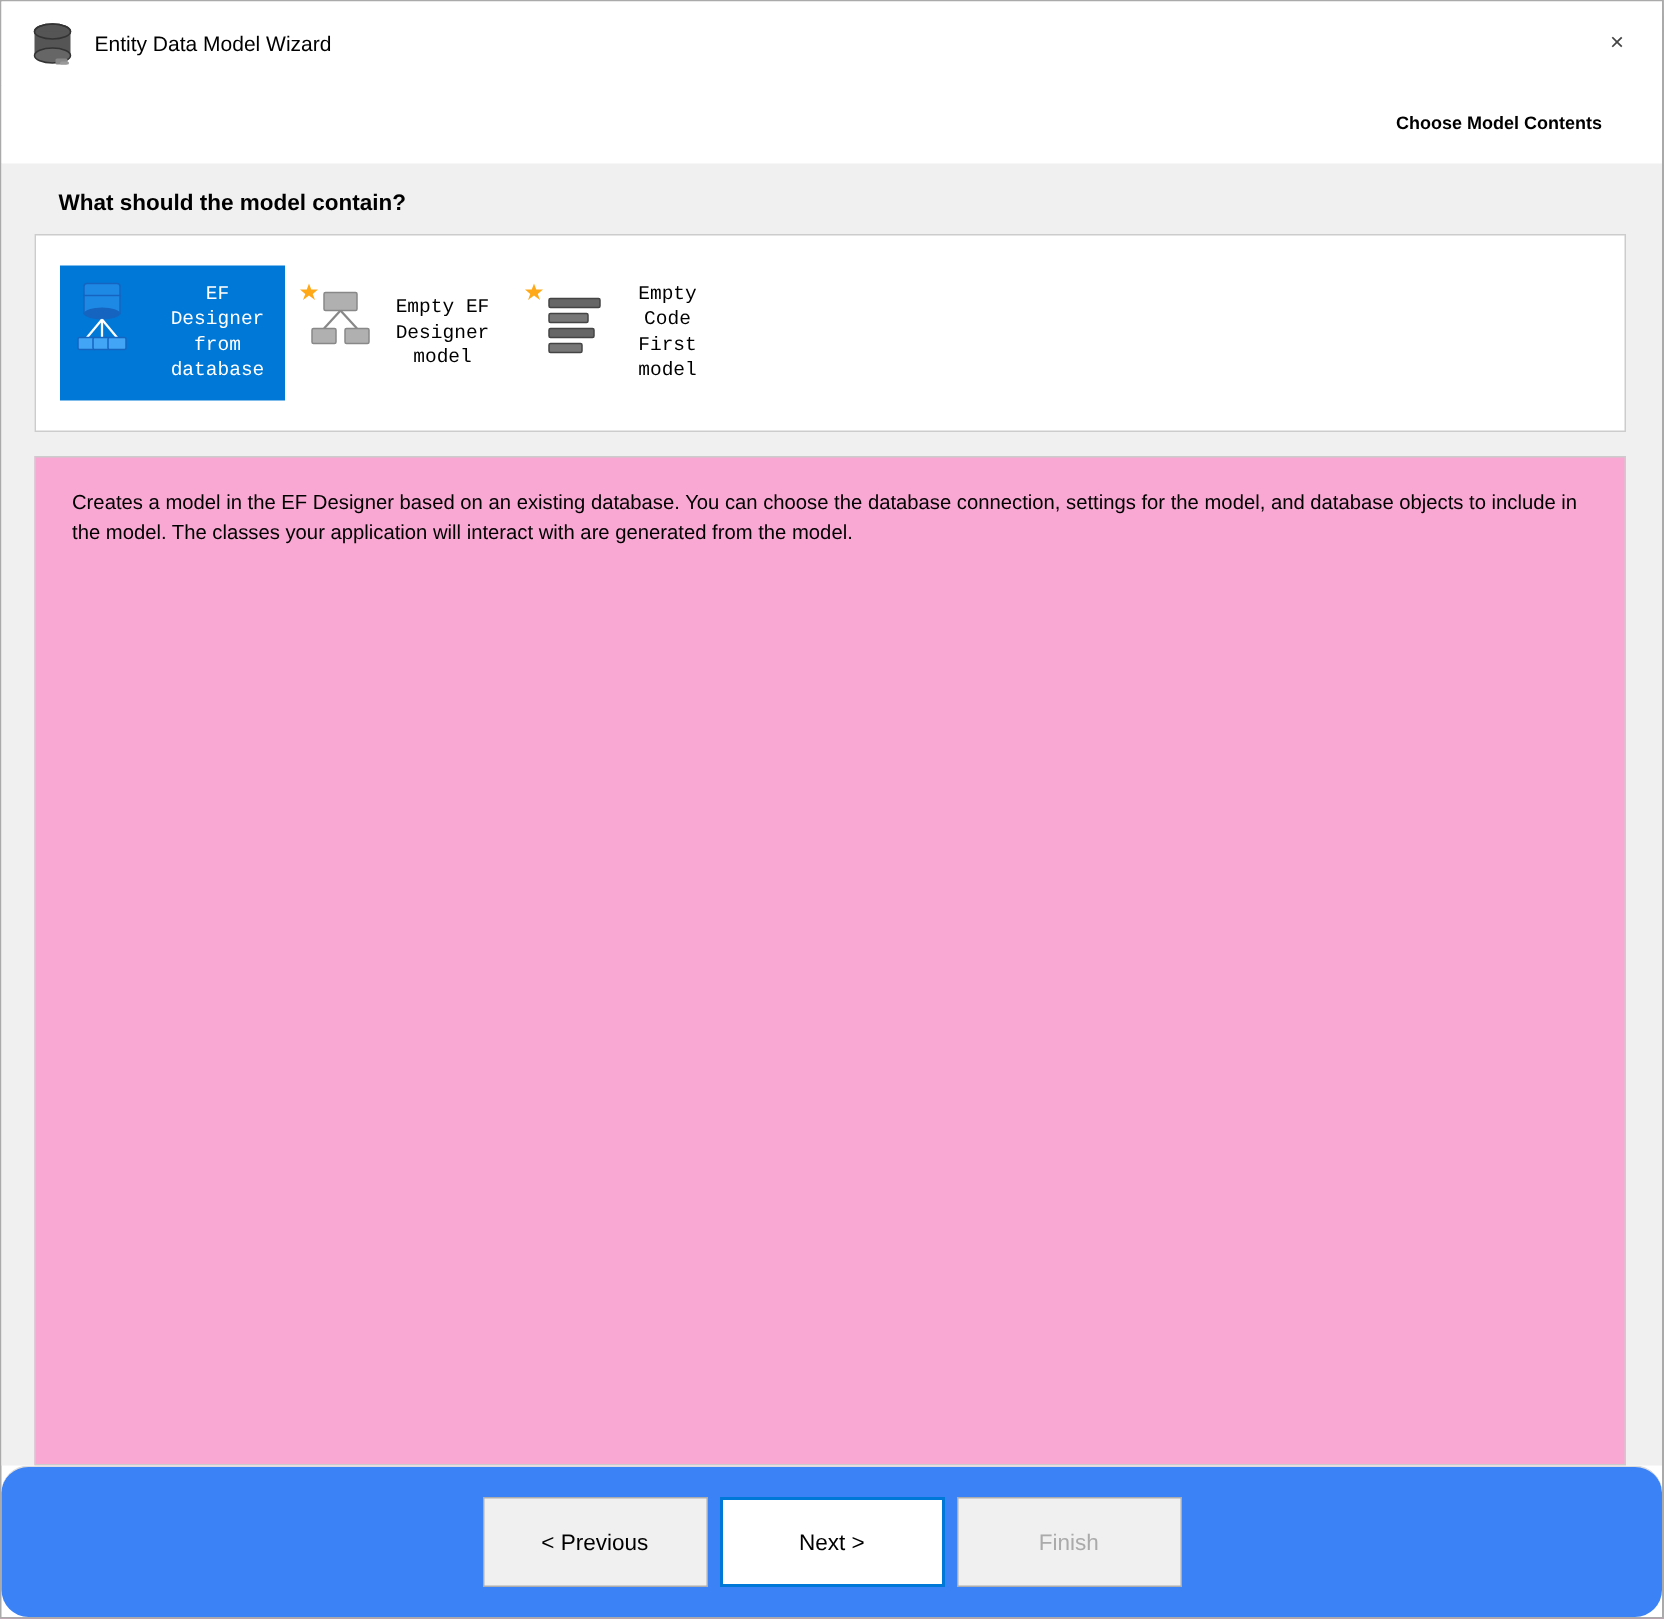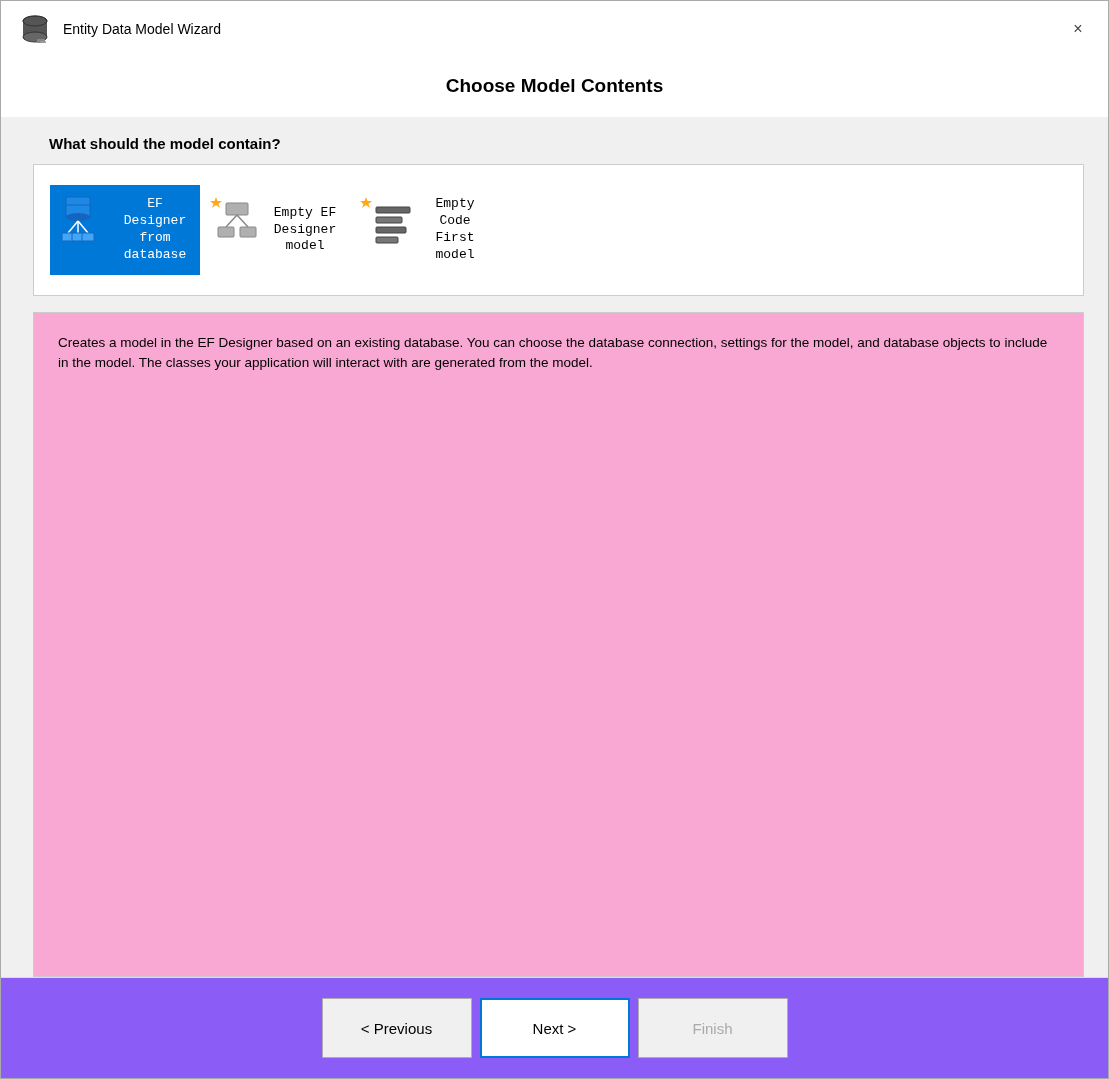--- a/index.html
+++ b/index.html
@@ -47,31 +47,31 @@
       color: #444;
       background: none;
       border: none;
     }
     .header-section {
       padding: 18px 40px 20px 40px;
       background: #fff;
       flex-shrink: 0;
     }
     .header-title {
-      font-size: 19px;
+      font-size: 12px;
       font-weight: bold;
       color: #000;
-      text-align: center;
+      text-align: right;
     }
     .main-content {
       background: #f0f0f0;
       flex: 1;
       display: flex;
       flex-direction: column;
-      padding: 0 24px 0 32px;
+      padding: 0 24px 0 22px;
       overflow: hidden;
     }
     .section-question {
       font-size: 15px;
       font-weight: bold;
       color: #000;
       padding: 18px 16px 12px 16px;
     }
     .model-options-box {
       background: #fff;
@@ -114,28 +114,29 @@
     .description-box {
       background: #f9a8d4;
       border: 1px solid #ccc;
       padding: 20px 24px;
       flex: 1;
       font-size: 13.5px;
       color: #000;
       line-height: 1.5;
     }
     .footer {
-      background: #8b5cf6;
+      background: #3b82f6;
       border-top: 1px solid #ddd;
       display: flex;
       justify-content: center;
       align-items: center;
       padding: 20px;
       gap: 8px;
       flex-shrink: 0;
+      border-radius: 18px;
     }
     .footer-btn {
       min-width: 150px;
       height: 60px;
       font-size: 15px;
       cursor: pointer;
       border: 1px solid #adadad;
       background: #f0f0f0;
       color: #000;
       padding: 0 20px;

